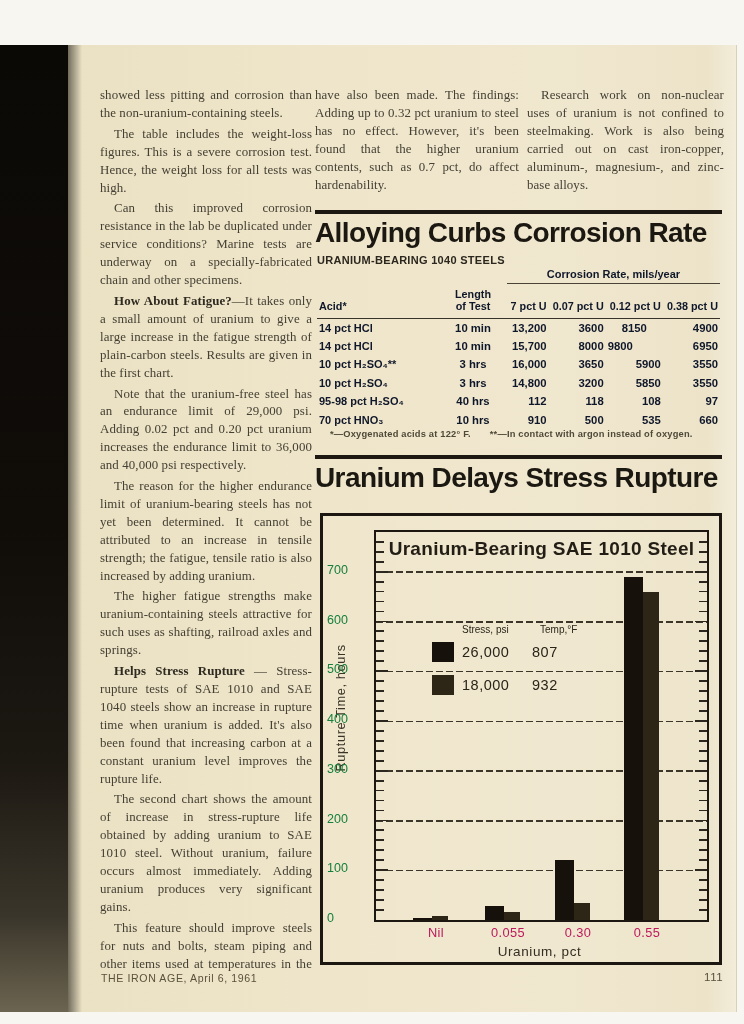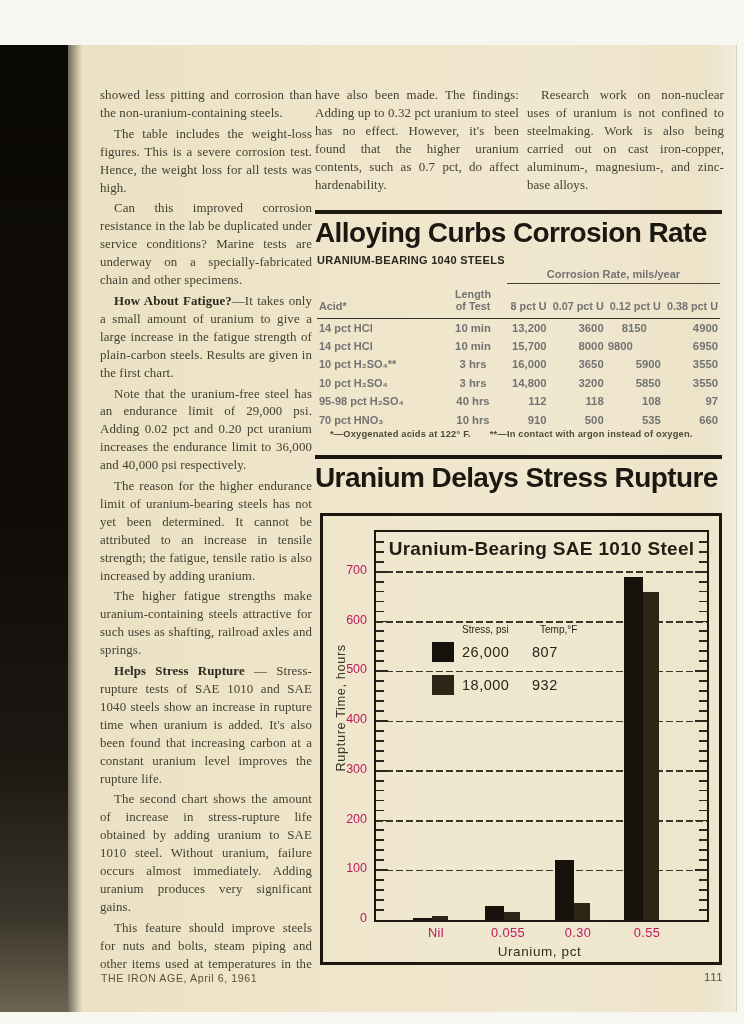--- a/index.html
+++ b/index.html
@@ -18,21 +18,21 @@
   .col p.ind{text-indent:14px;}
   .col b.lead{color:#2e2a20;font-family:"Liberation Serif",serif;}
   .rule{position:absolute;left:315px;width:407px;height:4px;background:#1d1912;}
   .headline{position:absolute;left:315px;white-space:nowrap;
        font-family:"Liberation Sans",sans-serif;font-weight:bold;color:#1b1711;
        font-size:28px;letter-spacing:-.6px;}
   .subtitle{position:absolute;left:317px;font-family:"Liberation Sans",sans-serif;
        font-weight:bold;font-size:11px;color:#2c271e;letter-spacing:.3px;}
   
   .ctable{position:absolute;left:317px;top:268px;width:403px;
-       font-family:"Liberation Sans",sans-serif;color:#737373;}
+       font-family:"Liberation Sans",sans-serif;color:#0f172a;}
   .ctable table{border-collapse:collapse;width:100%;}
   .ctable .spanhdr{font-weight:bold;font-size:11px;text-align:center;
        border-bottom:1px solid #4a4436;padding:0 2px 3px 2px;}
   .ctable th{font-weight:bold;font-size:10.8px;padding:4px 2px 6px 2px;vertical-align:bottom;line-height:12px;}
   .ctable td{font-weight:bold;font-size:11.3px;padding:3.2px 2px;white-space:nowrap;}
   .ctable tbody{border-top:1.6px solid #38332a;}
   .ctable tbody tr td:first-child{font-size:11px;}
   .footnote{position:absolute;left:330px;font-family:"Liberation Sans",sans-serif;
        font-weight:bold;font-size:9.3px;color:#4f4938;letter-spacing:.2px;}
   
@@ -41,22 +41,22 @@
   .plot{position:absolute;left:51px;top:14px;width:331px;height:388px;
        border:2px solid #1c1811;}
   .ctitle{position:absolute;left:0;right:0;top:6px;text-align:center;
        font-family:"Liberation Sans",sans-serif;font-weight:bold;font-size:19px;
        color:#231e15;letter-spacing:.3px;}
   .grid{position:absolute;left:0;right:0;height:1.5px;
        background:repeating-linear-gradient(90deg,#3b352a 0 7px,rgba(0,0,0,0) 7px 10px);}
   .tick{position:absolute;height:1.8px;background:#2b261e;}
   .tick.l{left:0;width:8px;} .tick.l.major{width:12px;}
   .tick.r{right:0;width:8px;} .tick.r.major{width:12px;}
-  .ylab{position:absolute;width:40px;text-align:right;
-       font-family:"Liberation Sans",sans-serif;font-size:12.5px;color:#be185d;}
+  .ylab{position:absolute;width:40px;
+       font-family:"Liberation Sans",sans-serif;font-size:12.5px;color:#15803d;}
   .bar{position:absolute;bottom:0;background:#16120b;}
   .bar.s2{background-color:#2d2616;
        background-image:radial-gradient(#0e0b05 22%,rgba(0,0,0,0) 24%);background-size:4px 4px;}
   .xcat{position:absolute;transform:translateX(-50%);font-family:"Liberation Sans",sans-serif;
        font-size:12.8px;color:#be185d;letter-spacing:.4px;}
   .xlabel{position:absolute;left:51px;width:331px;text-align:center;
        font-family:"Liberation Sans",sans-serif;font-size:13.5px;color:#332d22;letter-spacing:.6px;}
   .ylabel{position:absolute;left:-33px;top:198px;width:100px;text-align:center;white-space:nowrap;
        transform:rotate(-90deg);font-family:"Liberation Sans",sans-serif;
        font-size:12.8px;color:#3a3427;letter-spacing:.6px;}
@@ -104,21 +104,21 @@
   <table>
     <thead>
       <tr>
         <th style="width:118px;"></th>
           <th style="width:64px;"></th>
         <th class="spanhdr" colspan="4">Corrosion Rate, mils/year</th>
       </tr>
       <tr>
           <th style="text-align: left;">Acid*</th>
           <th style="text-align: center;">Length<br>of Test</th>
-          <th style="text-align: right;">8 pct U</th>
+          <th style="text-align: right;">7 pct U</th>
           <th style="text-align: right;">0.07 pct U</th>
           <th style="text-align: right;">0.12 pct U</th>
           <th style="text-align: right;">0.38 pct U</th>
         </tr>
     </thead>
     <tbody>
         <tr>
           <td style="text-align: left;">14 pct HCl</td>
           <td style="text-align: center;">10 min</td>
           <td style="text-align: right;">13,200</td>

